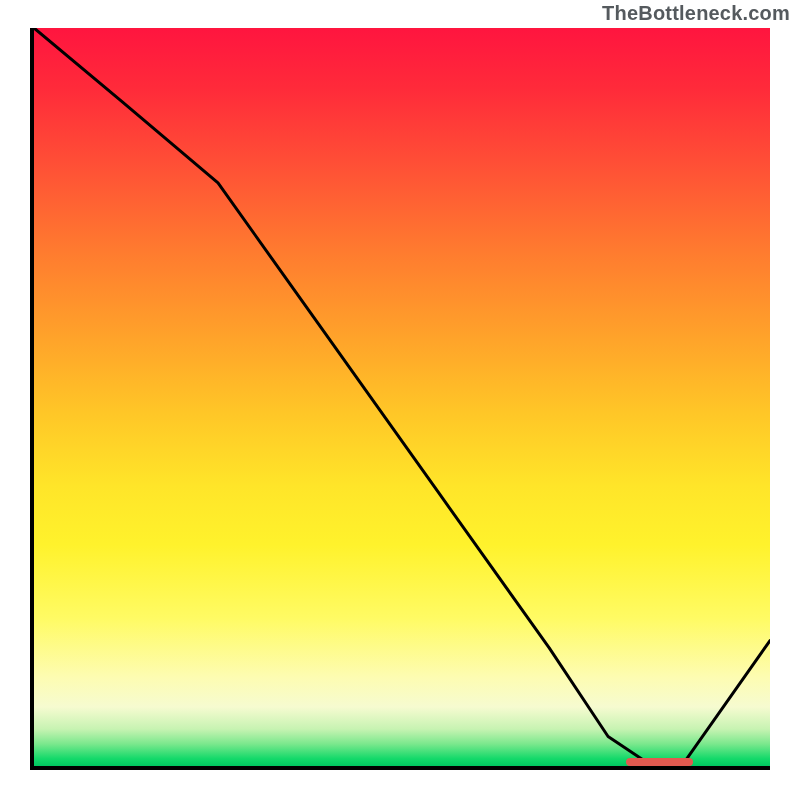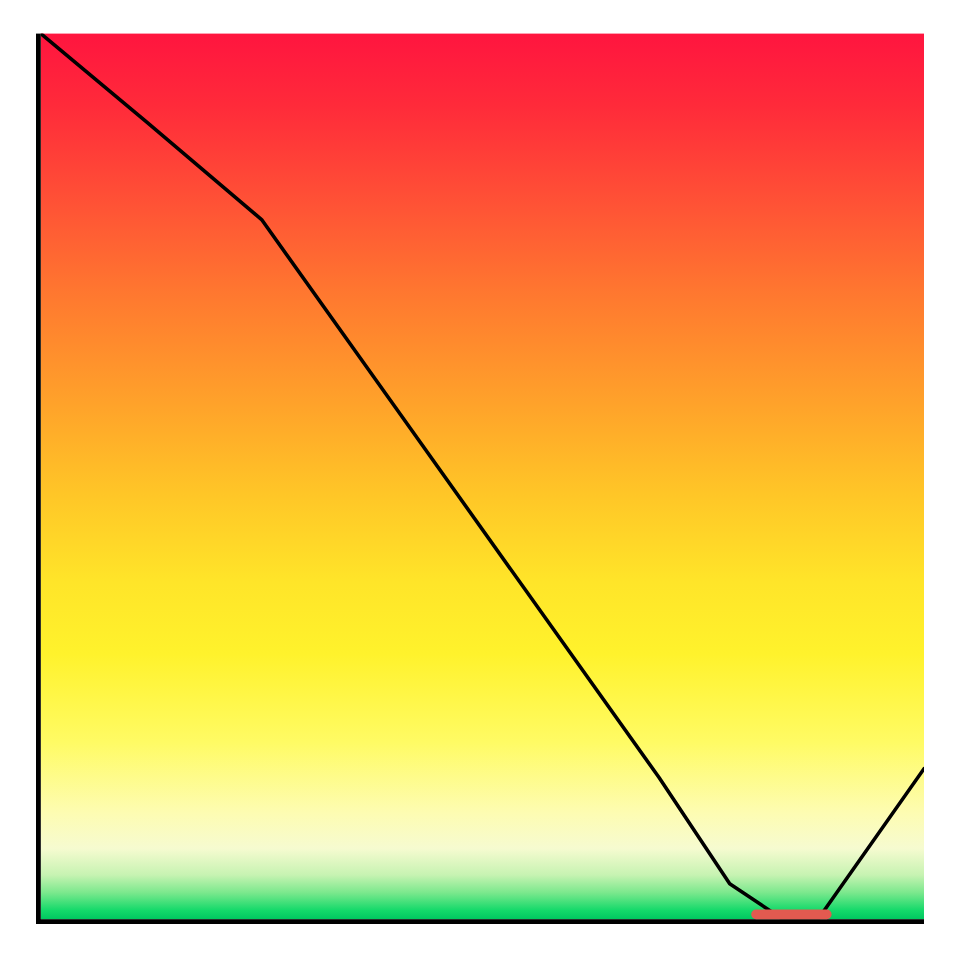--- a/index.html
+++ b/index.html
@@ -64,20 +64,21 @@
     height: 8px;
     border-radius: 4px;
     background: #e25a50;
   }
 </style>
 </head>
 <body>
 
 <div class="chart-outer">
 
+  <div class="attribution">TheBottleneck.com</div>
 
   <div class="plot-area">
 
     <svg class="curve" viewBox="0 0 740 742" preserveAspectRatio="none">
       <path d="M0.0 0.0 L88.8 74.2 L185.0 155.8 L296.0 311.6 L407.0 467.5 L518.0 623.3 L577.2 712.3 L621.6 742.0 L651.2 742.0 L740.0 615.9" fill="none" stroke="#000000" stroke-width="3" stroke-linecap="round" stroke-linejoin="round"></path>
     </svg>
 
     <div class="marker" style="left: 592px; width: 66.6px; bottom: 0.226px; background: rgb(226, 90, 80);"></div>
 
   </div>

